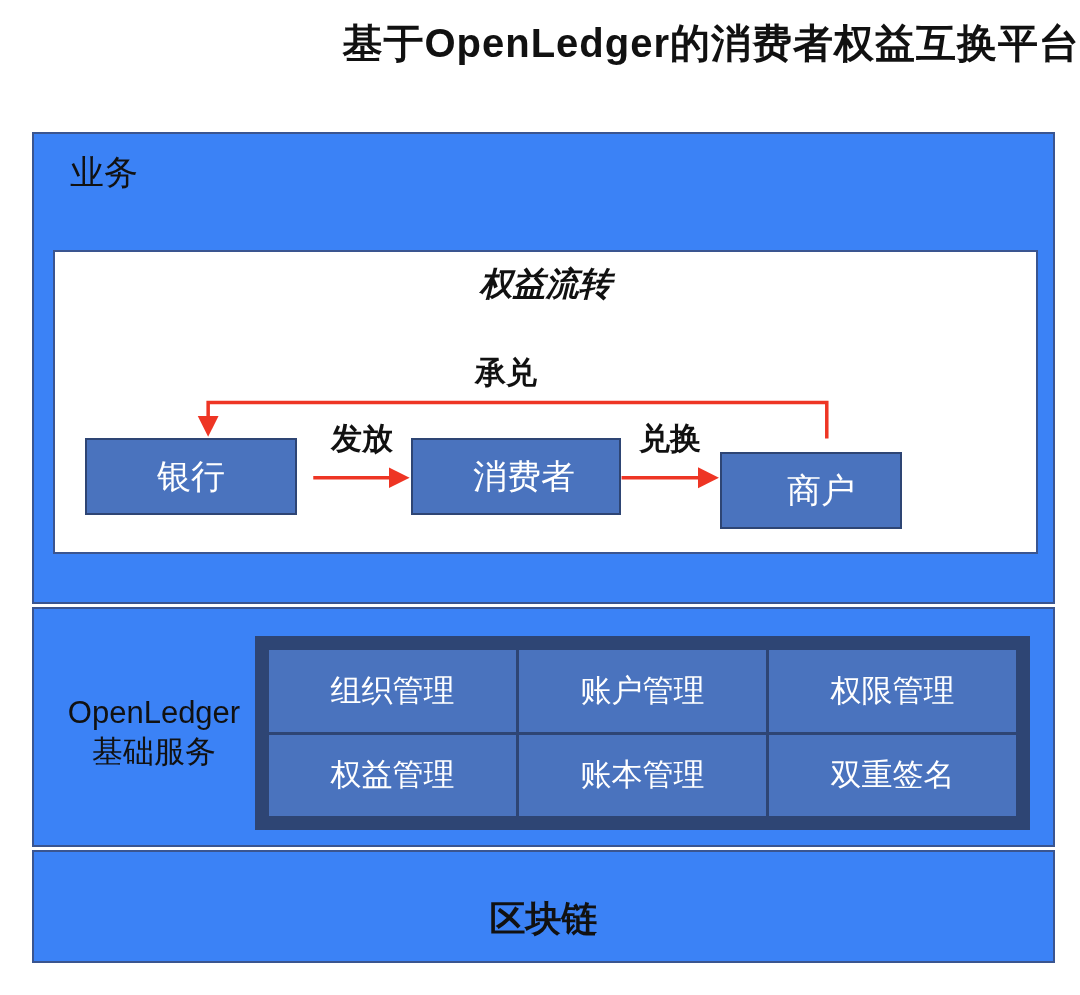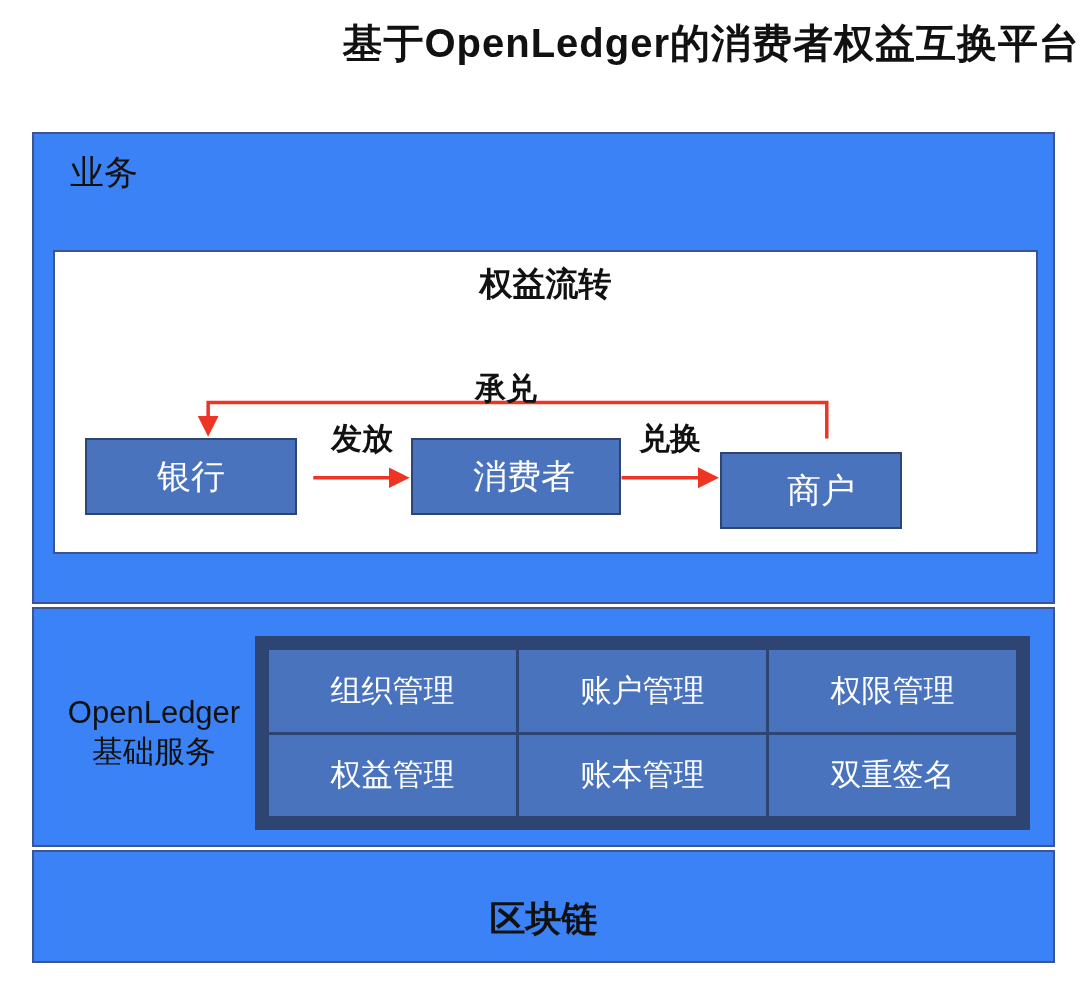--- a/index.html
+++ b/index.html
@@ -56,20 +56,21 @@
     width:985px; height:304px;
     border:2.5px solid var(--frame-border);
     background:#ffffff;
   }
   .flow-title{
     position:absolute;
     left:0; right:0; top:10px;
     text-align:center;
     font-size:33px;
     font-weight:600;
+    font-style:italic;
   }
   .flow-svg{
     position:absolute;
     left:0; top:0;
     width:100%; height:100%;
   }
   .flow-svg polyline{
     fill:none;
     stroke:var(--arrow);
     stroke-width:3.5;
@@ -93,21 +94,21 @@
   .edge-label{
     position:absolute;
     width:140px;
     text-align:center;
     font-size:31px;
     font-weight:600;
     color:var(--text);
   }
   .edge-issue{ left:237px; top:166px; }
   .edge-redeem{ left:545px; top:166px; }
-  .edge-accept{ left:381px; top:100px;margin-top:16px; }
+  .edge-accept{ left:381px; top:100px; }
 
   .services-label{
     position:absolute;
     left:4px; top:84px;
     width:232px;
     text-align:center;
     font-size:31px;
     font-weight:500;
     line-height:39px;
   }

